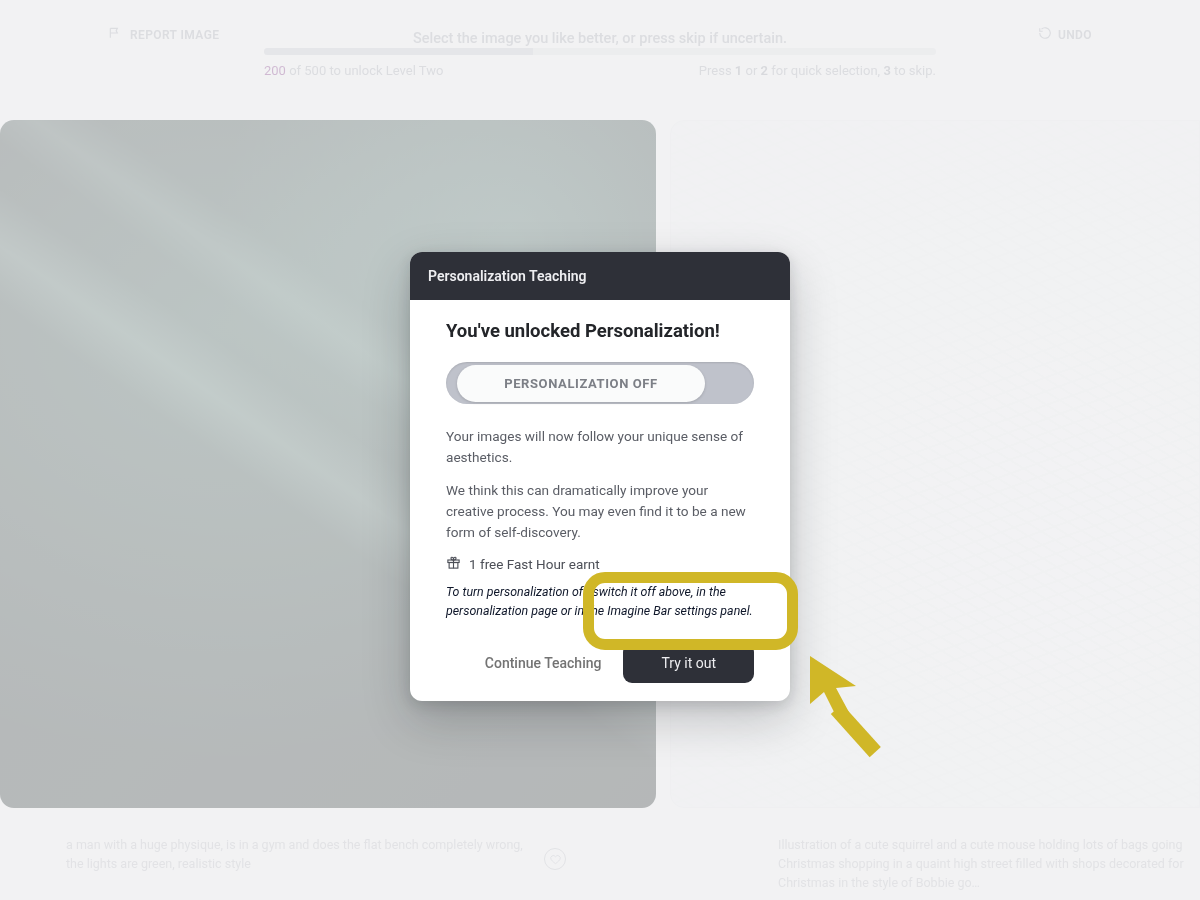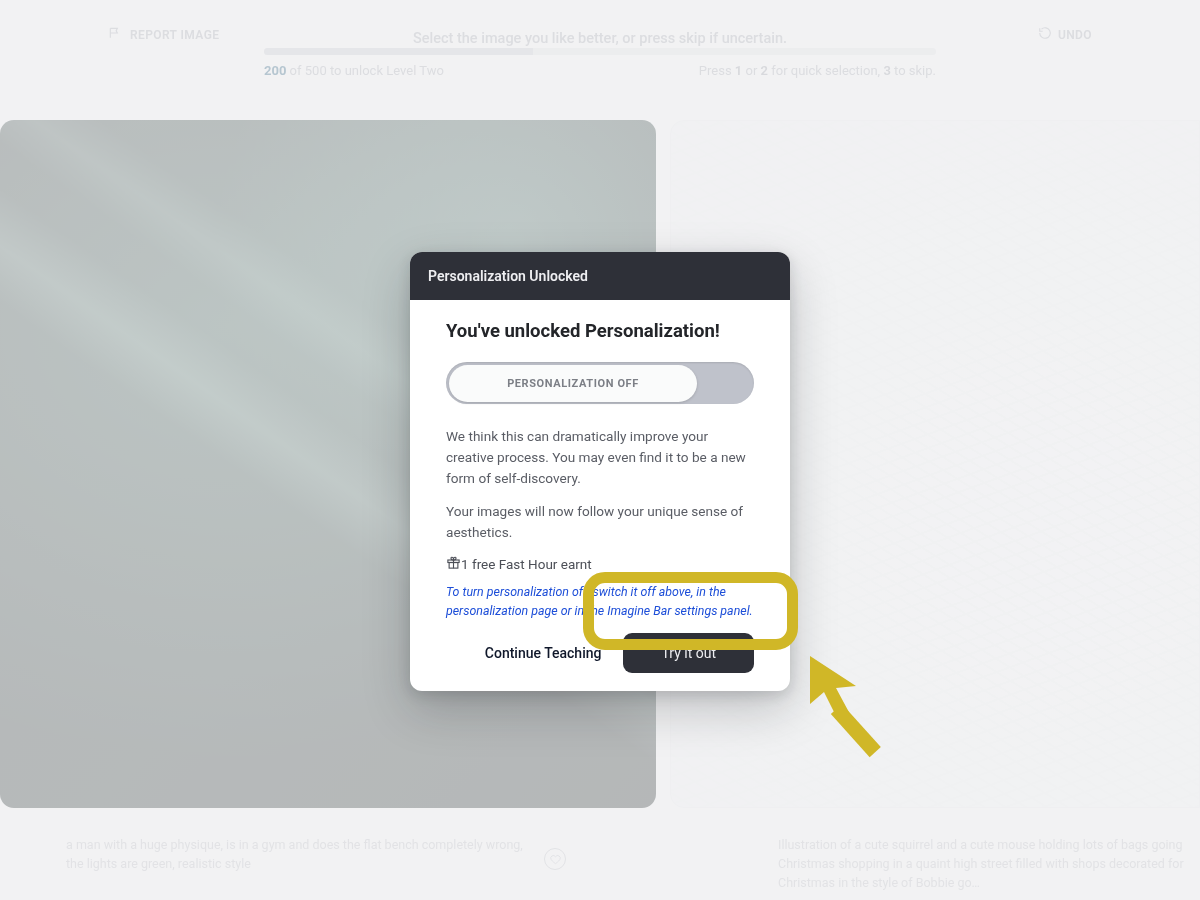--- a/index.html
+++ b/index.html
@@ -28,21 +28,21 @@
   .spacer{flex:1;}
   .undo{display:flex;align-items:center;gap:6px;color:var(--muted);font-size:12px;letter-spacing:.4px;font-weight:600;}
   .undo svg{width:14px;height:14px;stroke:var(--muted);}
 
   .instruction{position:absolute;top:30px;left:0;right:0;text-align:center;color:var(--muted);font-size:14.5px;font-weight:500;}
 
   .progress-wrap{position:absolute;top:48px;left:50%;transform:translateX(-50%);width:672px;}
   .progress-bar{height:7px;border-radius:6px;background:#dcdee1;overflow:hidden;}
   .progress-fill{height:100%;width:40%;background:#c2c5cb;}
   .progress-meta{display:flex;justify-content:space-between;margin-top:8px;font-size:13px;color:var(--muted);}
-  .progress-meta .cur{color:#0c4a6e;font-weight:700;}
+  .progress-meta .cur{color:#701a75;font-weight:400;}
   .keys-hint b{color:#8f939d;font-weight:600;}
 
   
   .pane{position:absolute;top:120px;height:688px;border-radius:14px;overflow:hidden;}
   .pane.left{left:0;width:656px;background:
     radial-gradient(900px 700px at 35% 30%, rgba(110,230,190,.22), transparent 62%),
     radial-gradient(540px 540px at 78% 18%, rgba(150,255,230,.20), transparent 55%),
     linear-gradient(135deg,#101617 0%, #0d1b19 58%, #0a1312 100%);
   }
   .pane.left::after{content:"";position:absolute;inset:0;background:
@@ -63,27 +63,27 @@
 
   
   .fade{position:absolute;inset:0;background:rgba(241,242,243,.74);} 
 
   
   .modal{position:absolute;left:410px;top:252px;width:380px;background:#fff;border-radius:12px;box-shadow:0 18px 48px rgba(20,22,28,.22),0 4px 14px rgba(20,22,28,.14);overflow:hidden;}
   .modal-head{background:var(--dark);color:#eeeef1;padding:16px 18px;font-size:14px;font-weight:600;}
   .modal-body{padding:20px 36px 18px;}
   .modal-title{font-size:18.5px;font-weight:700;color:#232529;margin-bottom:20px;}
   .toggle{height:42px;border-radius:26px;background:var(--pill-bg);position:relative;margin-bottom:22px;box-shadow:inset 0 1px 2px rgba(0,0,0,.12);}
-  .toggle-knob{position:absolute;left:3px;top:2.5px;height:37px;width:248px;border-radius:22px;background:var(--pill-fg);box-shadow:0 1px 3px rgba(0,0,0,.16);display:flex;align-items:center;justify-content:center;font-size:11px;font-weight:700;letter-spacing:.6px;color:#7c7f86;}
+  .toggle-knob{position:absolute;left:11px;top:2.5px;height:37px;width:248px;border-radius:22px;background:var(--pill-fg);box-shadow:0 1px 3px rgba(0,0,0,.16);display:flex;align-items:center;justify-content:center;font-size:13px;font-weight:700;letter-spacing:.6px;color:#7c7f86;}
   .modal p{font-size:13.6px;line-height:1.55;color:#5a5d65;margin-bottom:12px;}
-  .reward{display:flex;align-items:center;font-size:13.5px;color:#4c4f57;margin:6px 0 10px;}
+  .reward{display:flex;align-items:center;gap:8px;font-size:13.5px;color:#4c4f57;margin:6px 0 10px;}
   .reward svg{width:15px;height:15px;stroke:#4c4f57;fill:none;}
-  .fineprint{font-size:12.4px;font-style:italic;color:#1d4ed8;line-height:1.5;margin-bottom:12px;}
+  .fineprint{font-size:12.4px;font-style:italic;color:#0f172a;line-height:1.5;margin-bottom:22px;}
   .modal-actions{display:flex;gap:14px;align-items:center;justify-content:flex-end;}
-  .btn-plain{background:transparent;border:none;font-size:14px;color:#0f172a;font-weight:500;padding:10px 8px;cursor:pointer;}
+  .btn-plain{background:transparent;border:none;font-size:14px;color:#737373;font-weight:500;padding:10px 8px;cursor:pointer;}
   .btn-dark{background:var(--dark);border:none;color:#eeeef1;font-size:14px;font-weight:400;padding:12px 38px;border-radius:9px;cursor:pointer;}
 
   
   .callout{position:absolute;left:583px;top:572px;width:215px;height:78px;border:11px solid var(--gold);border-radius:22px;pointer-events:none;}
   .arrow{position:absolute;left:802px;top:648px;pointer-events:none;}
 </style>
 </head>
 <body>
 
 <div class="backdrop">
@@ -137,32 +137,32 @@
         </svg>
     </span>
   </div>
   <div class="caption right">Illustration of a cute squirrel and a cute mouse holding lots of bags going Christmas shopping in a quaint high street filled with shops decorated for Christmas in the style of Bobbie go…</div>
 
 </div>
 
 <div class="fade"></div>
 
 <div class="modal">
-  <div class="modal-head">Personalization Unlocked</div>
+  <div class="modal-head">Personalization Teaching</div>
   <div class="modal-body">
     <div class="modal-title">You've unlocked Personalization!</div>
 
     <div class="toggle">
       <div class="toggle-knob">
         <span>PERSONALIZATION OFF</span>
       </div>
     </div>
 
+    <p>Your images will now follow your unique sense of aesthetics.</p>
     <p>We think this can dramatically improve your creative process. You may even find it to be a new form of self-discovery.</p>
-    <p>Your images will now follow your unique sense of aesthetics.</p>
 
     <div class="reward">
       <span>
         <svg viewBox="0 0 24 24" stroke-width="1.8">
             <rect x="3" y="8" width="18" height="4"></rect>
             <rect x="5" y="12" width="14" height="9"></rect>
             <path d="M12 8v13"></path>
             <path d="M12 8c-2 0-4-1-4-3s3-2 4 1c1-3 4-3 4-1s-2 3-4 3z"></path>
           </svg>
       </span>

